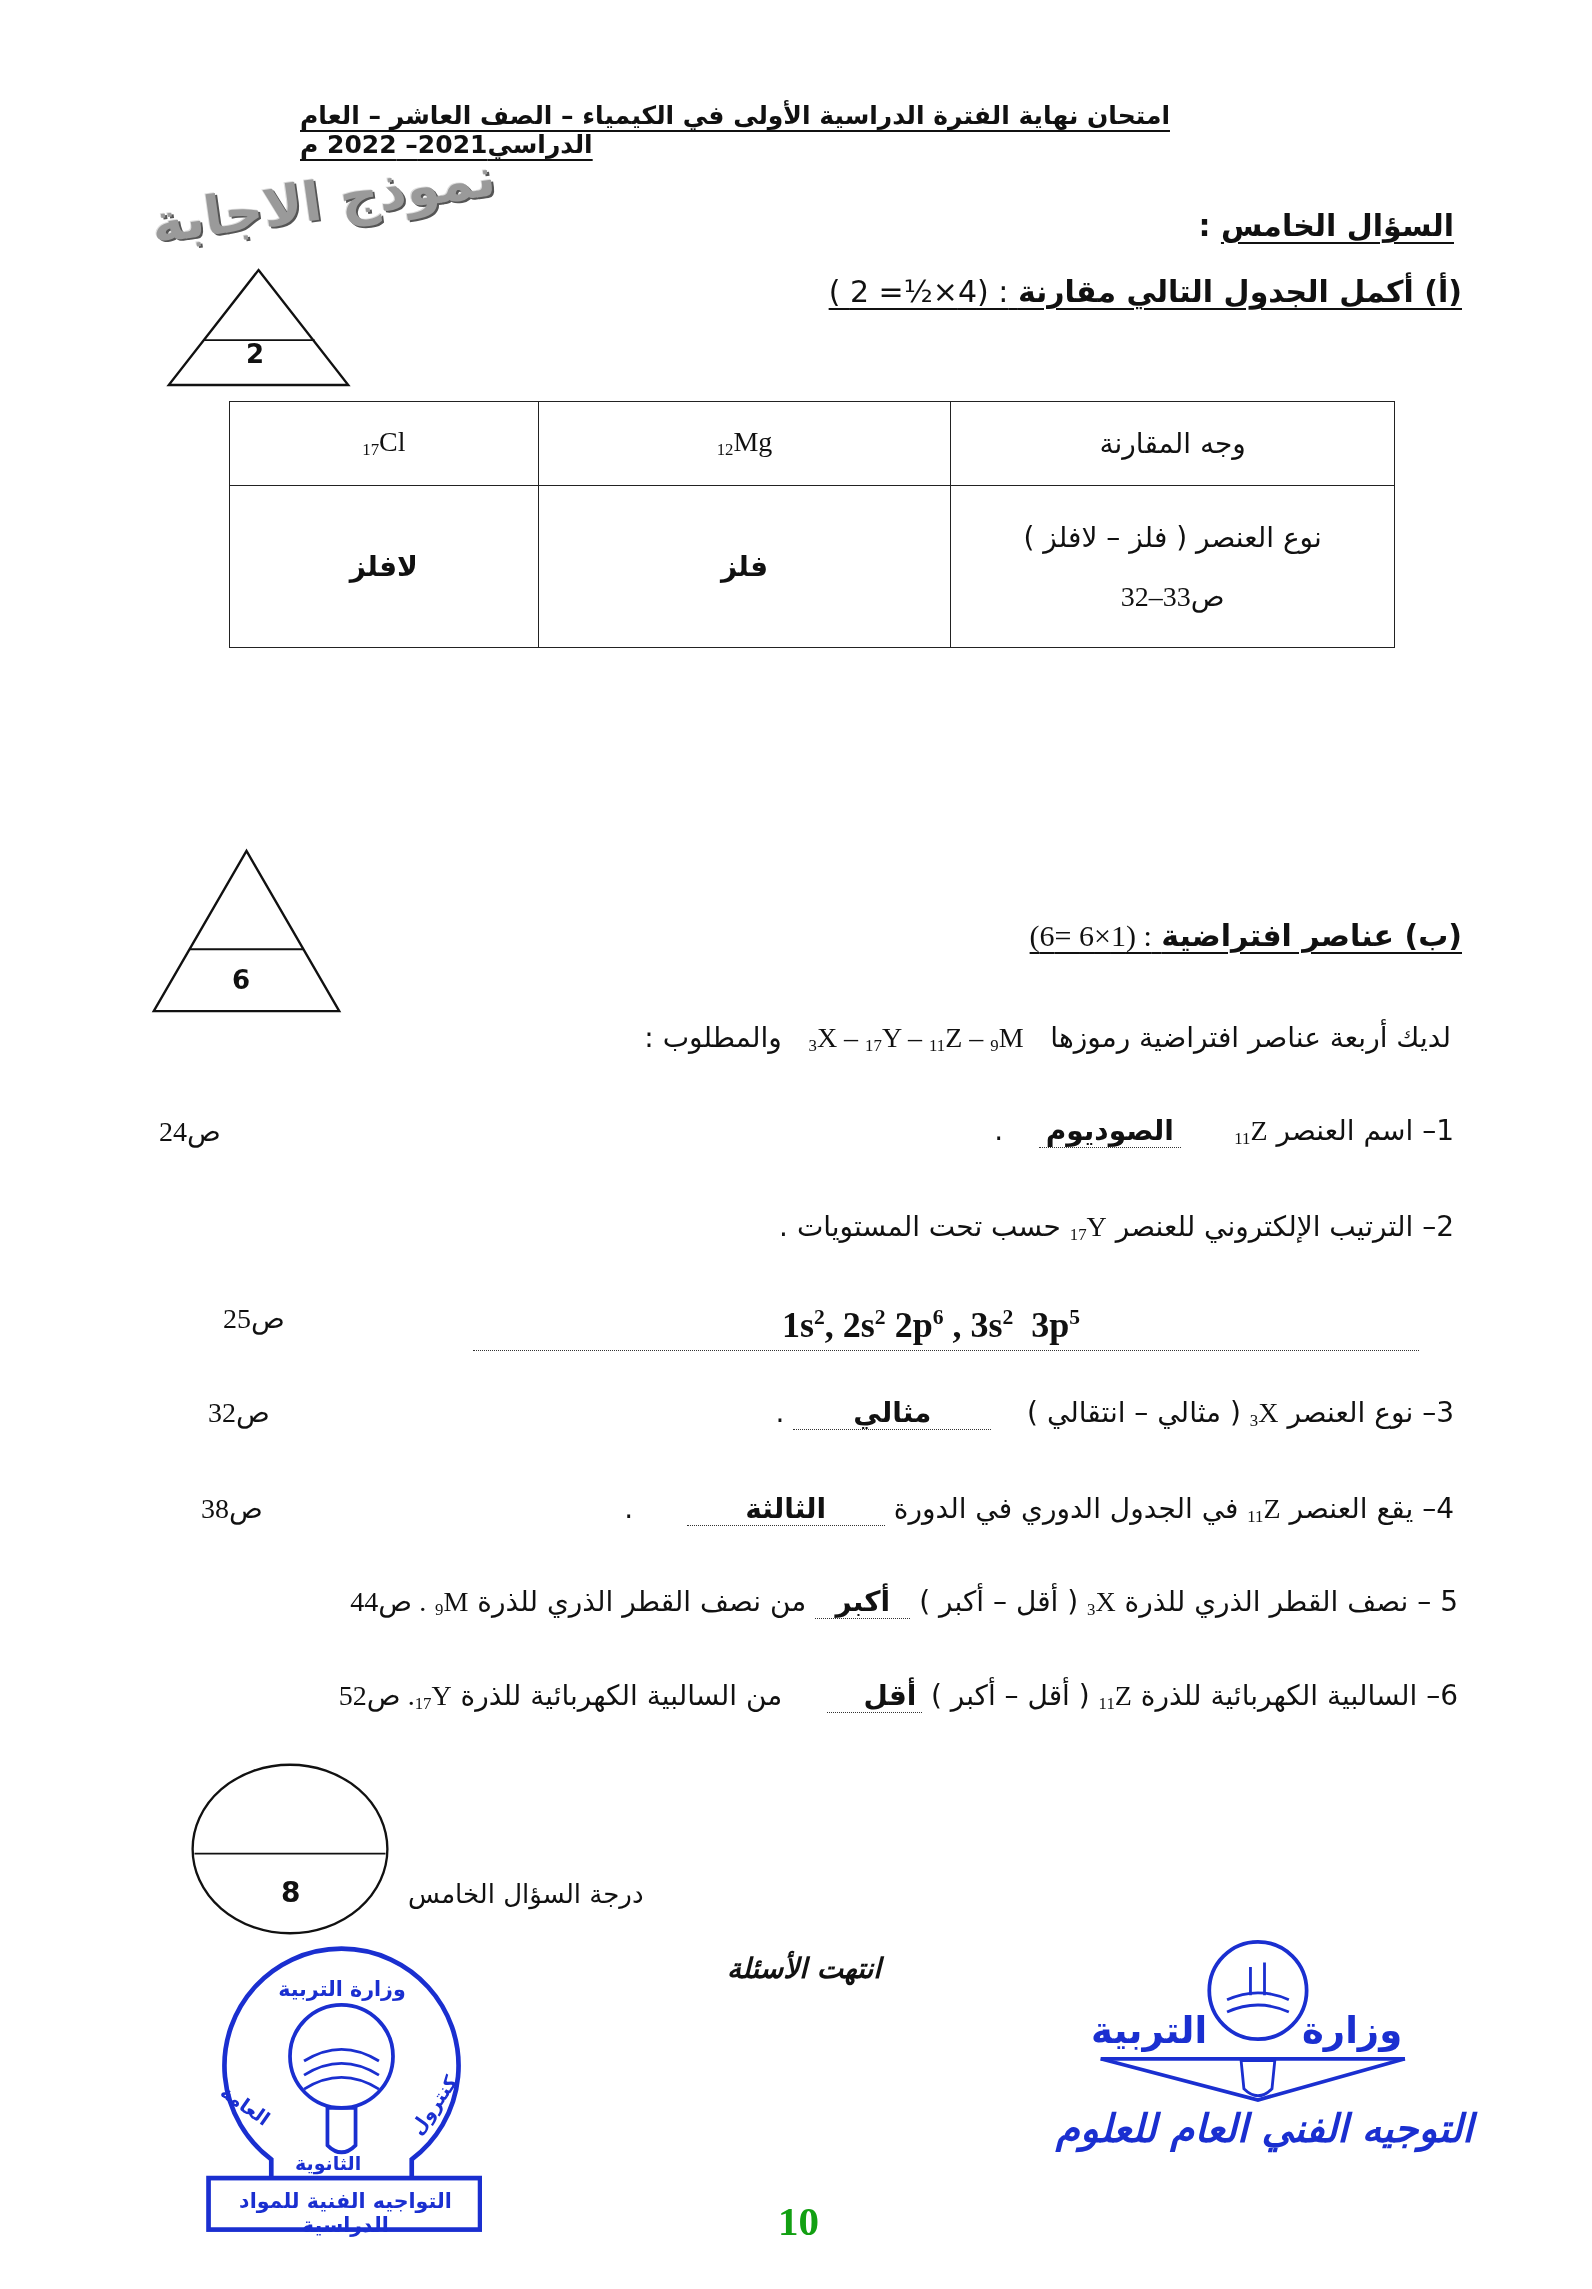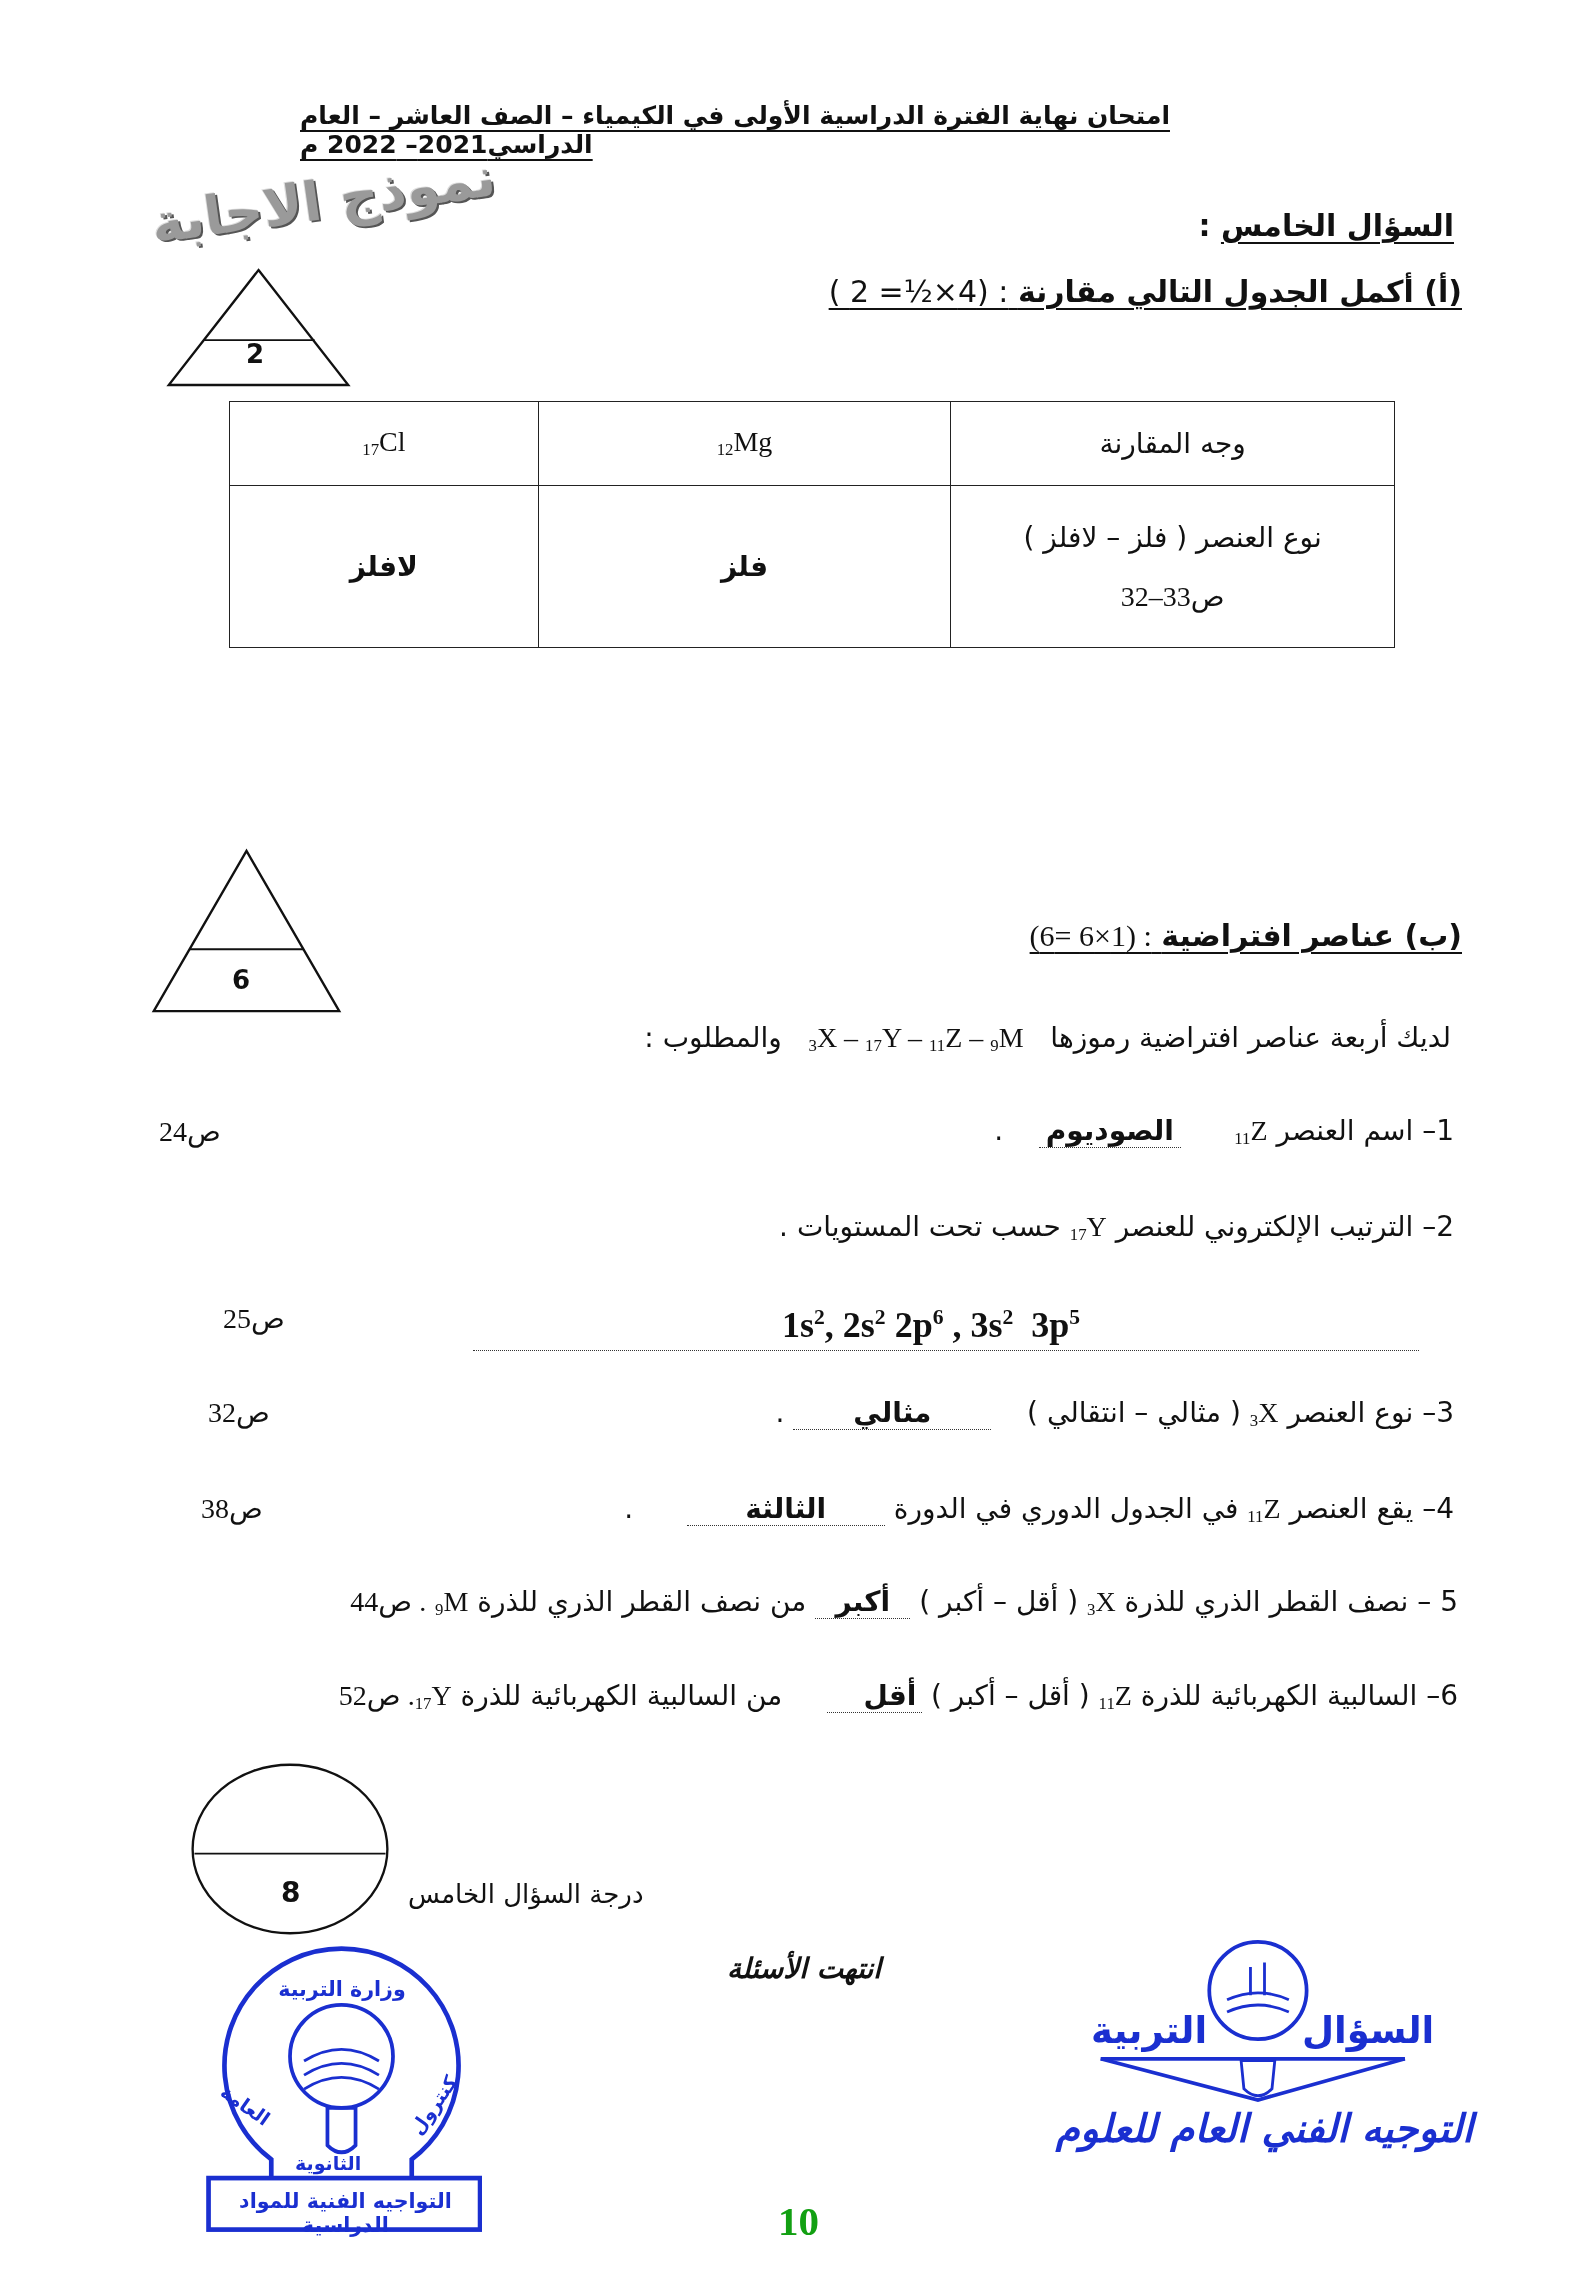--- a/index.html
+++ b/index.html
@@ -190,19 +190,19 @@
 
 <div class="abs logo-blue" style="top:1939px;left:1049px;width:431px;height:234px;">
   <svg width="431" height="234" viewBox="0 0 460 250">
     <circle cx="223" cy="55" r="52" fill="none" stroke="#1a2fd0" stroke-width="4"></circle>
     <path d="M190,65 Q223,50 256,65 M190,78 Q223,63 256,78" fill="none" stroke="#1a2fd0" stroke-width="3"></path>
     <path d="M215,30 L215,60 M230,25 L230,60" stroke="#1a2fd0" stroke-width="3"></path>
     <polyline points="55,128 223,172 380,128" fill="none" stroke="#1a2fd0" stroke-width="4"></polyline>
     <line x1="55" y1="128" x2="380" y2="128" stroke="#1a2fd0" stroke-width="4"></line>
     <path d="M205,130 L241,130 L238,160 Q223,175 208,160 Z" fill="none" stroke="#1a2fd0" stroke-width="3"></path>
   </svg>
-  <div class="abs rtl bold" style="top:70px;left:253px;font-size:37px;">السؤال</div>
+  <div class="abs rtl bold" style="top:70px;left:253px;font-size:37px;">وزارة</div>
   <div class="abs rtl bold" style="top:70px;left:42px;font-size:37px;">التربية</div>
   <div class="abs rtl bold" style="top:167px;left:0px;width:431px;text-align:center;font-size:39px;font-style:italic;">التوجيه الفني العام للعلوم</div>
 </div>
 
 <div id="page-number" class="abs serif">10</div>
 
 
 </body></html>

